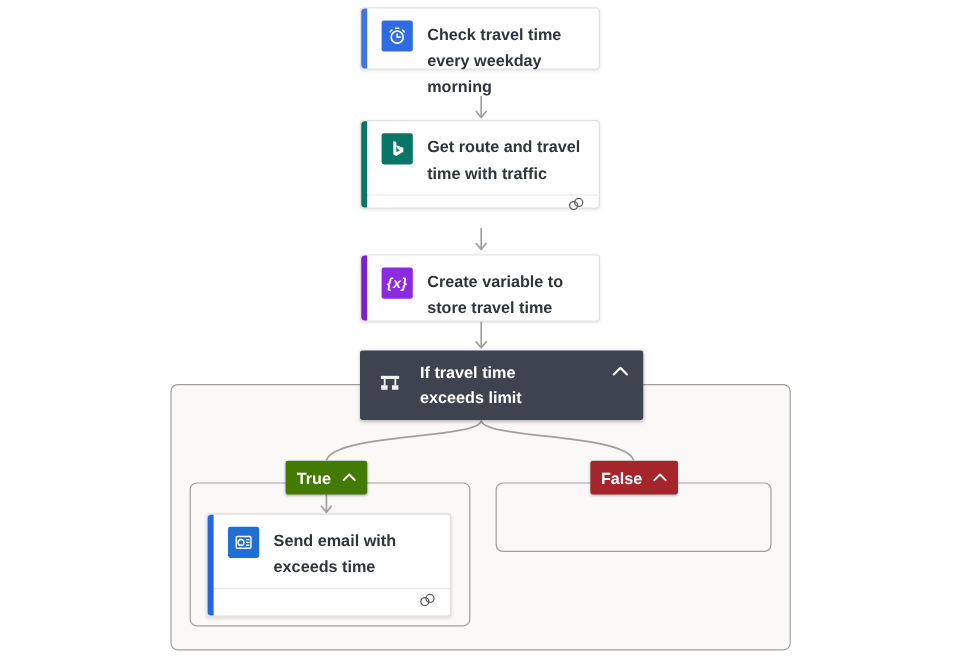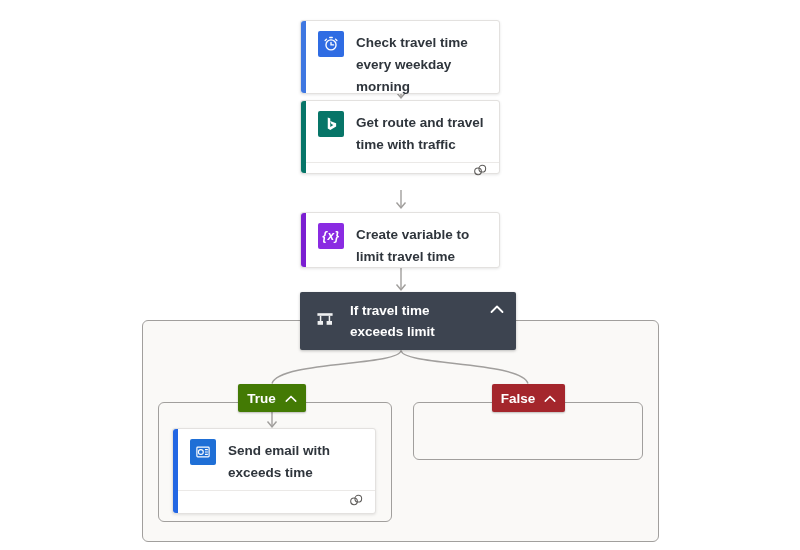--- a/index.html
+++ b/index.html
@@ -60,39 +60,39 @@
     line-height: 22px; padding-top: 3px;
   }
   .card-footer {
     height: 26px;
     border-top: 1px solid #ebe9e7;
     display: flex; align-items: center; justify-content: flex-end;
     padding: 0 10px;
   }
   .glyph-vx { color: #fff; font-size: 12px; font-weight: 700; font-style: italic; letter-spacing: 0.5px; }
 
-  #card-trigger  { left: 300px; top: 20px;   width: 200px; height: 74px; }
+  #card-trigger  { left: 300px; top: 6px;   width: 200px; height: 52px; }
   #card-bing     { left: 300px; top: 100px; width: 200px; height: 74px; }
   #card-variable { left: 300px; top: 212px; width: 200px; height: 56px; }
   #card-email    { left: 172px; top: 428px; width: 204px; height: 86px; }
 
   #card-trigger  .accent { background: #3e77e1; }
   #card-bing     .accent { background: #077568; }
   #card-variable .accent { background: #7b1fd1; }
   #card-email    .accent { background: #2266e3; }
 
   #card-trigger  .icon-sq { background: #2f6ce3; }
   #card-bing     .icon-sq { background: #077568; }
   #card-variable .icon-sq { background: #8a2be2; }
   #card-email    .icon-sq { background: #1f6fd6; }
 
   
   .condition {
     position: absolute;
-    left: 300px; top: 292px; width: 216px; height: 58px;
+    left: 300px; top: 292px; width: 236px; height: 58px;
     background: #3d4450;
     border-radius: 2px;
     box-shadow: 0 1px 3px rgba(0,0,0,.25);
     z-index: 4;
     display: flex; align-items: center;
     padding: 0 10px 0 14px;
     cursor: pointer;
   }
   .condition-title {
     color: #ffffff; font-size: 13.5px; font-weight: 700; line-height: 21px;
@@ -186,21 +186,21 @@
       </span>
     </div>
   </div>
 
   <div class="card" id="card-variable">
     <div class="accent"></div>
     <div class="card-body">
       <div class="icon-sq">
         <span class="glyph-vx">{x}</span>
       </div>
-      <div class="card-title">Create variable to limit travel time</div>
+      <div class="card-title">Create variable to store travel time</div>
     </div>
   </div>
 
   <div class="condition">
     <span>
       <svg width="22" height="22" viewBox="0 0 22 22">
         <g fill="#ffffff" opacity="0.92">
           <rect x="3.4" y="5.2" width="15.2" height="2.6"></rect>
           <rect x="5.8" y="7.8" width="1.5" height="5.2"></rect>
           <rect x="14.7" y="7.8" width="1.5" height="5.2"></rect>

